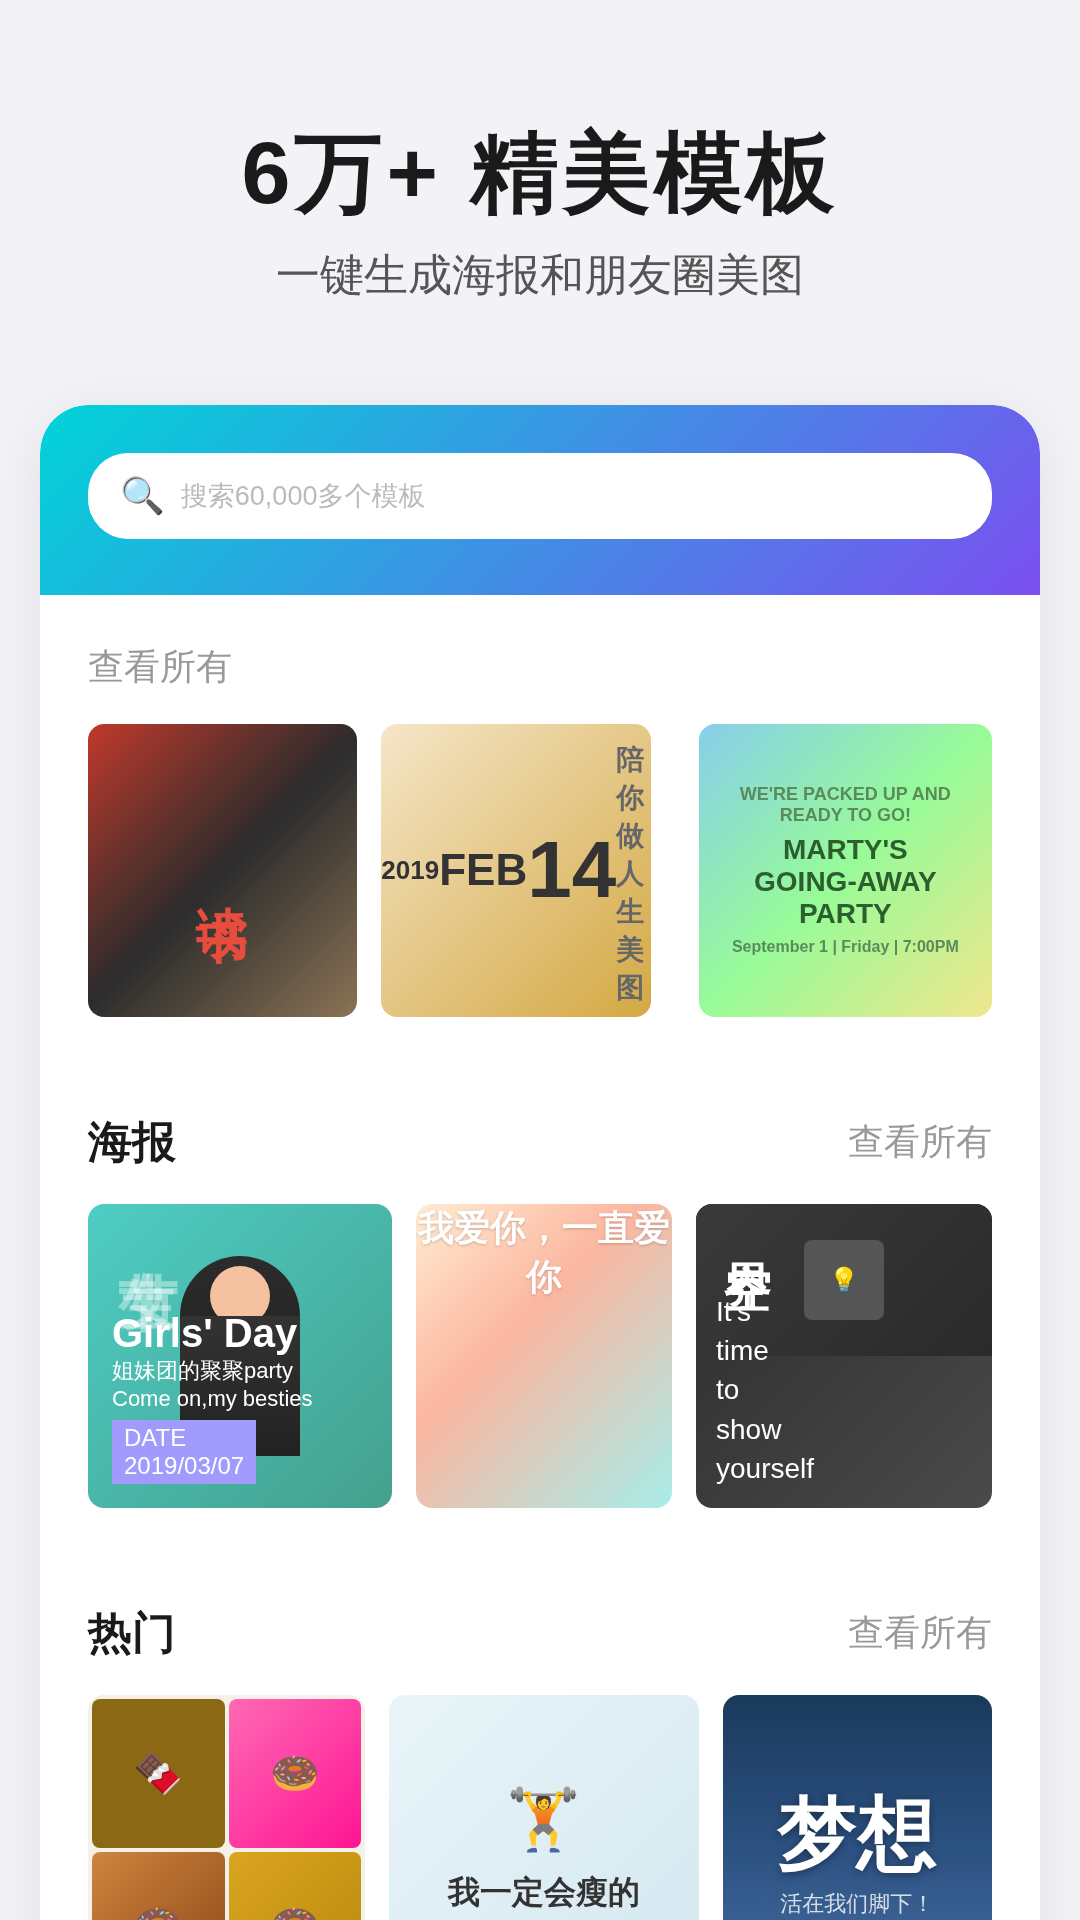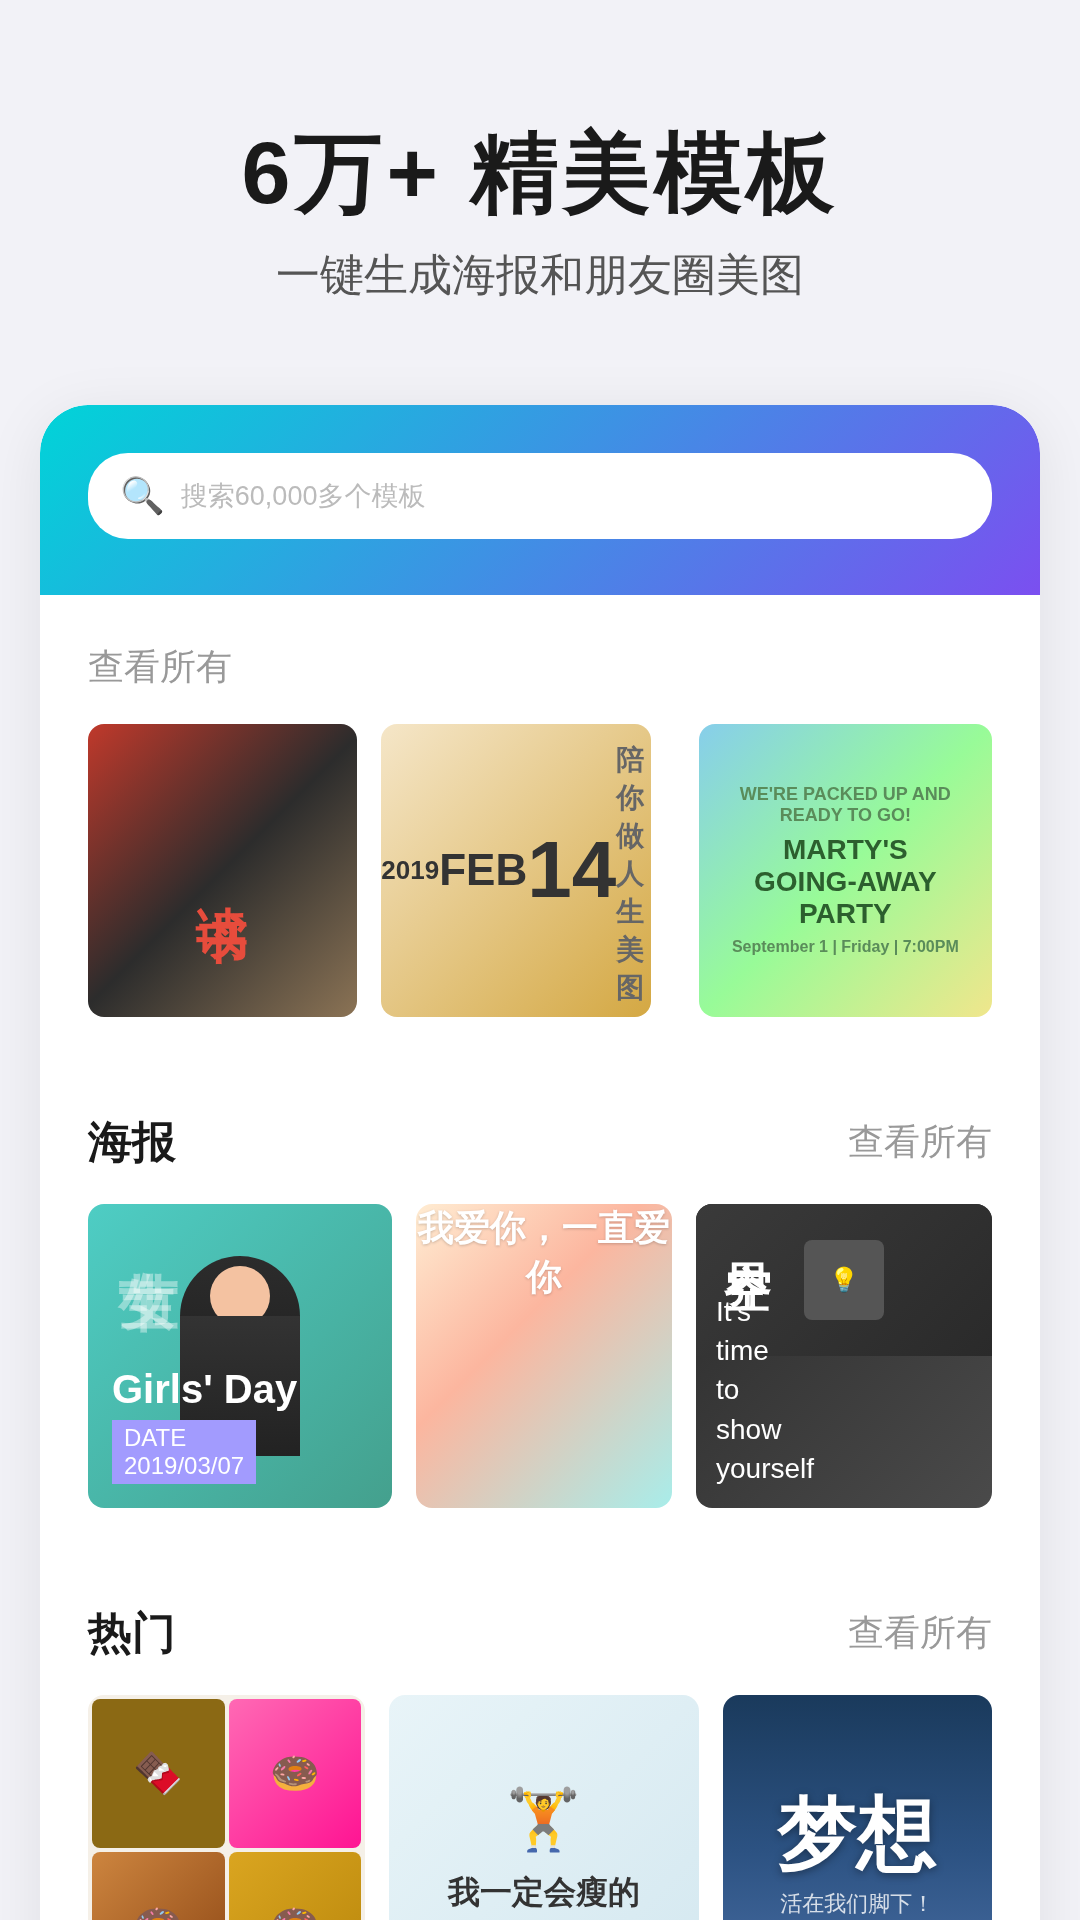--- a/index.html
+++ b/index.html
@@ -283,20 +283,21 @@
       <div class="card-item card-girlsday">
         <div style="position:absolute; top:20px; left:20px; writing-mode:vertical-rl; font-size:60px; font-weight:900; color:rgba(255,255,255,0.4);">女生节</div>
         <div style="position:absolute; top:0; right:0; bottom:0; left:0; display:flex; flex-direction:column; justify-content:center; align-items:center;">
           <div style="width:120px; height:200px; background: linear-gradient(180deg, #2c2c2c 0%, #1a1a1a 100%); border-radius:60px 60px 0 0; position:relative; overflow:hidden;">
             <div style="width:60px; height:60px; background:#f4c2a1; border-radius:50%; position:absolute; top:10px; left:50%; transform:translateX(-50%);"></div>
             <div style="width:100%; height:140px; background:linear-gradient(180deg, #333 0%, #222 100%); position:absolute; bottom:0;"></div>
           </div>
         </div>
         <div style="position:relative; z-index:1;">
           <div class="gd-main">Girls' Day</div>
+          <div class="gd-sub">姐妹团的聚聚party<br>Come on,my besties</div>
           <div style="font-size:24px; margin-top:8px; background:#a29bfe; padding:4px 12px; border-radius:0; display:inline-block;">DATE<br>2019/03/07</div>
         </div>
       </div>
 
       <div class="card-item card-love">
         <span>我爱你，一直爱你</span>
       </div>
 
       <div class="card-item card-dark">
         <div style="position:absolute; top:0; left:0; right:0; height:50%; background:linear-gradient(135deg, #3a3a3a 0%, #2a2a2a 100%); display:flex; justify-content:center; align-items:center;">

